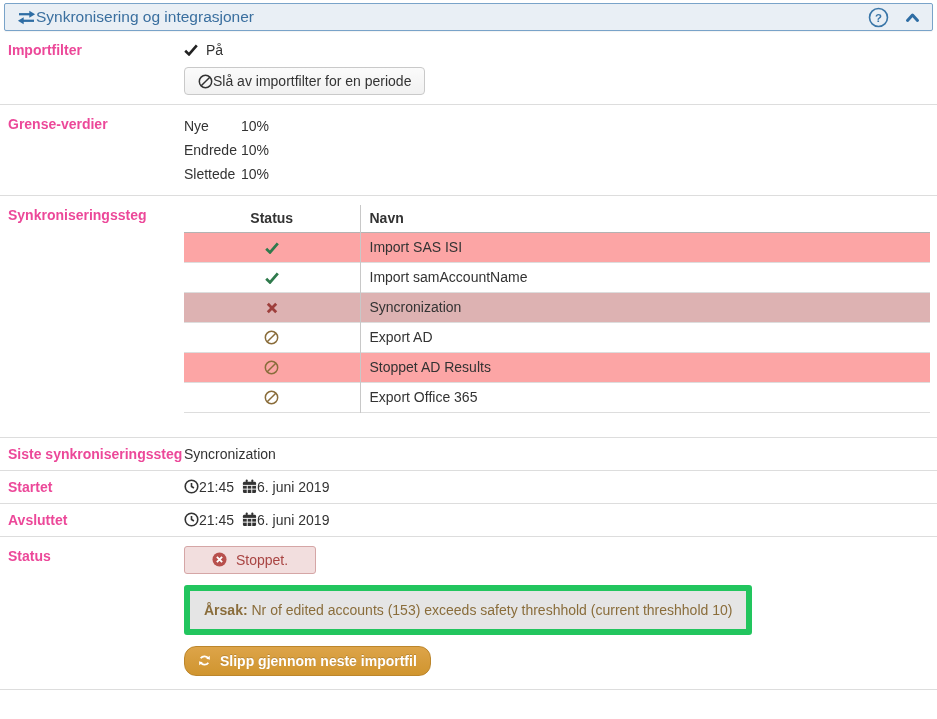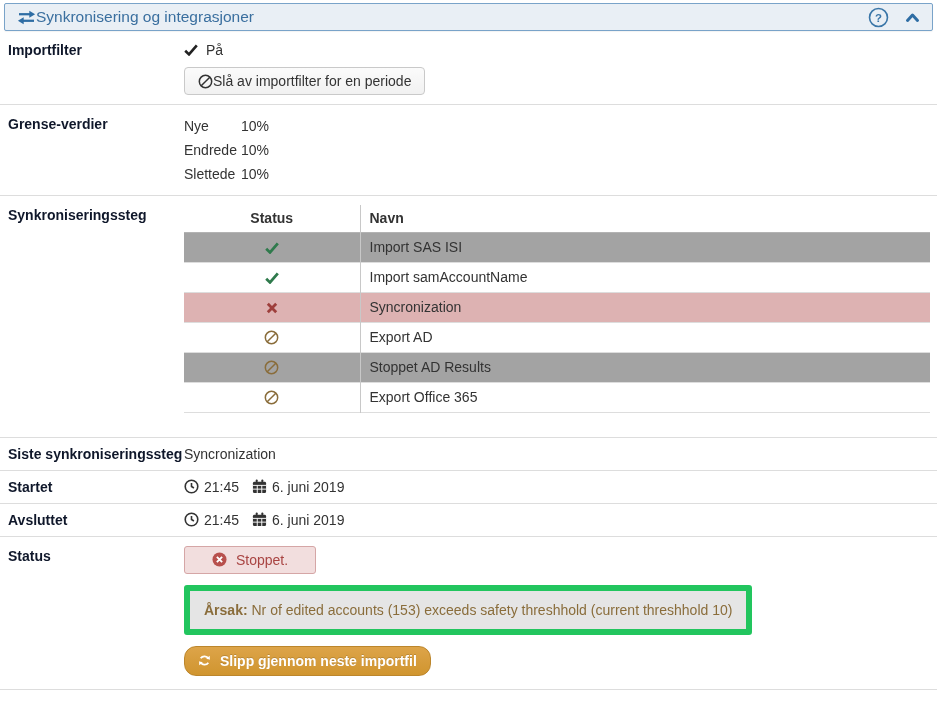--- a/index.html
+++ b/index.html
@@ -16,21 +16,21 @@
     margin: 3px 4px 0 4px; height: 28px;
     background:#e9eff5; border:1px solid #79a3c9; border-radius:2px;
     display:flex; align-items:center; padding:0 12px;
     color:#3a6f9f; font-size:15.5px; cursor:pointer;
     box-shadow: 0 1px 1px rgba(0,0,0,0.05);
   }
   .hdr-right { margin-left:auto; display:flex; align-items:center; gap:16px; }
 
   
   .frow { display:flex; border-bottom:1px solid #ddd; padding:9px 8px; }
-  .flabel { flex:0 0 176px; font-weight:bold; color:#0f172a; padding-top:2px; }
+  .flabel { flex:0 0 176px; font-weight:bold; color:#ec4899; padding-top:2px; }
   .fcontent { flex:1; }
 
   
   .state-line { display:flex; align-items:center; gap:8px; margin:2px 0 9px 0; }
 
   .btn-default {
     display:inline-flex; align-items:center; gap:0;
     background: linear-gradient(#fbfbfb,#f1f1f1);
     border:1px solid #c9c9c9; border-radius:4px;
     padding:5px 13px; font-size:14px; color:#333; line-height:16px;
@@ -45,32 +45,32 @@
   .steps-row { padding-bottom:24px; }
   .steps-table { border-collapse:collapse; width:746px; margin-top:0; }
   .steps-table thead tr { border-bottom:1px solid #b3b3b3; }
   .steps-table th { font-weight:bold; height:27px; vertical-align:middle; padding:0; }
   .steps-table th.col-status { width:176px; text-align:center; border-right:1px solid #c8c8c8; }
   .steps-table th.col-name { text-align:left; padding-left:9px; }
   .steps-table tbody tr { border-bottom:1px solid #ddd; height:30px; }
   .steps-table td { padding:0; vertical-align:middle; }
   .steps-table td.td-status { text-align:center; border-right:1px solid #c8c8c8; }
   .steps-table td.td-name { padding-left:9px; }
-  .steps-table tbody tr.odd { background:#a3a3a3; }
+  .steps-table tbody tr.odd { background:#fca5a5; }
   .steps-table tbody tr.error { background:#ddb2b2; }
   .ic { display:none; }
   .ic svg { display:inline-block; vertical-align:middle; }
   tr.success .ic-success { display:inline-block; }
   tr.error .ic-error { display:inline-block; }
   tr.skipped .ic-skipped { display:inline-block; }
 
   
   .frow.simple { padding:8px 8px; min-height:33px; }
   .frow.simple .flabel { padding-top:0; }
-  .datetime-line { display:flex; align-items:center; gap:5px; }
+  .datetime-line { display:flex; align-items:center; }
   .dt-time { margin-right:8px; }
 
   
   .badge-stopped {
     display:inline-flex; align-items:center; gap:9px;
     background:#f2dede; border:1px solid #d5a6a6; border-radius:3px;
     padding:5px 27px; color:#a94442;
   }
   .alert-warning {
     margin-top:11px; width:fit-content;

